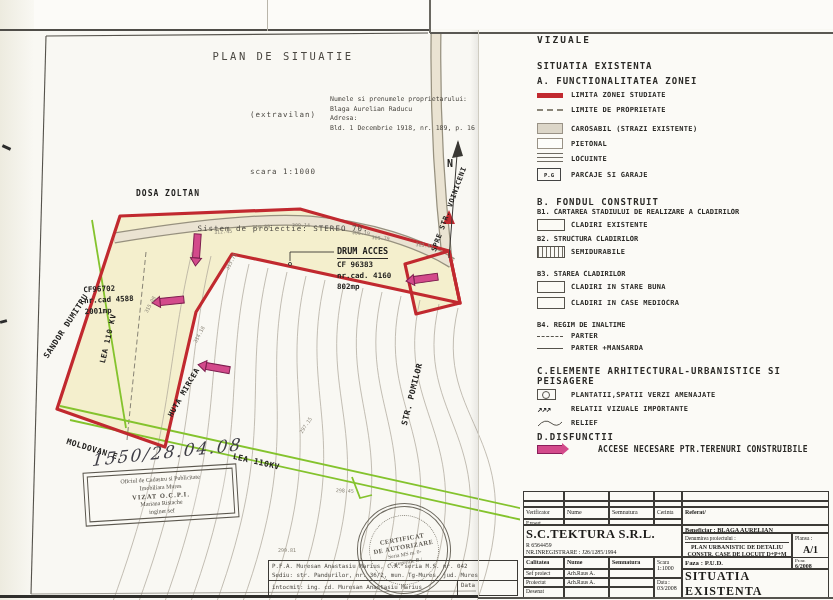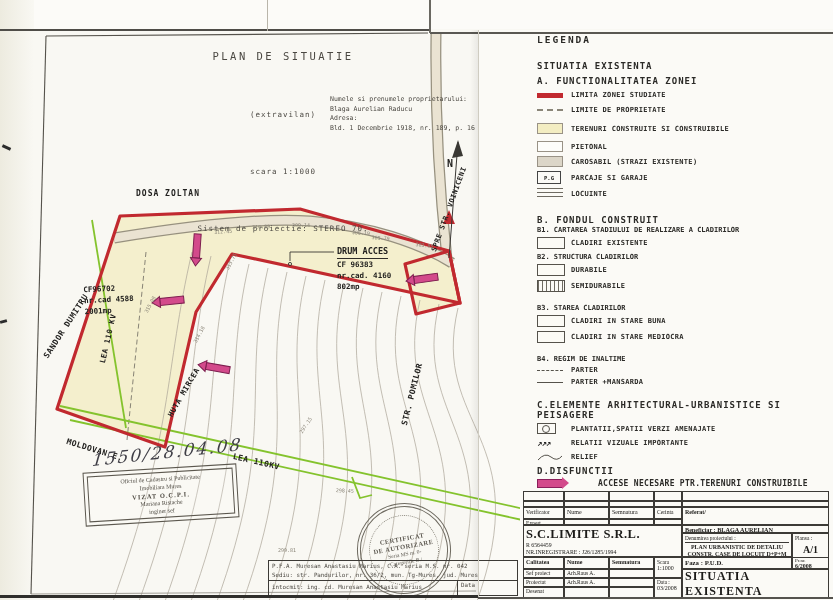--- a/index.html
+++ b/index.html
@@ -246,100 +246,88 @@
   <div class="abs author-box">
     <div>P.F.A. Muresan Anastasiu Marius, C.A. seria M.S. nr. 042</div>
     <div>Sediu: str. Pandurilor, nr. 36/2, mun. Tg-Mures, jud. Mures</div>
   </div>
   <div class="abs author-box2">
     <div class="l">intocmit: ing. cd. Muresan Anastasiu Marius</div>
     <div class="r">Data</div>
   </div>
 
   <div class="abs legend">
-    <div class="lg-title">LEGENDA</div>
+    <div class="lg-title">VIZUALE</div>
     <div class="lg-h1">SITUATIA EXISTENTA</div>
     <div class="lg-h1">A. FUNCTIONALITATEA ZONEI</div>
 
     <div class="lg-row mb7">
       <span class="sw">
           <span class="sw-red"></span>
         </span>
       <span class="lg-label">LIMITA ZONEI STUDIATE</span>
     </div>
     <div class="lg-row mb9">
       <span class="sw">
           <span class="sw-dash"></span>
         </span>
       <span class="lg-label">LIMITE DE PROPRIETATE</span>
     </div>
-    <div class="lg-row mb7">
-      <span class="sw">
-          <span class="sw-area sw-yellow"></span>
-        </span>
-      <span class="lg-label">TERENURI CONSTRUITE SI CONSTRUIBILE</span>
+    <div class="lg-row">
+      <span class="sw">
+          <span class="sw-area sw-gray"></span>
+        </span>
+      <span class="lg-label">CAROSABIL (STRAZI EXISTENTE)</span>
     </div>
     <div class="lg-row">
       <span class="sw">
           <span class="sw-area sw-white"></span>
         </span>
       <span class="lg-label">PIETONAL</span>
     </div>
     <div class="lg-row">
       <span class="sw">
-          <span class="sw-area sw-gray"></span>
-        </span>
-      <span class="lg-label">CAROSABIL (STRAZI EXISTENTE)</span>
+          <span class="sw-hlines"></span>
+        </span>
+      <span class="lg-label">LOCUINTE</span>
     </div>
     <div class="lg-row">
       <span class="sw">
           <span class="sw-pg">P.G</span>
         </span>
       <span class="lg-label">PARCAJE SI GARAJE</span>
-    </div>
-    <div class="lg-row">
-      <span class="sw">
-          <span class="sw-hlines"></span>
-        </span>
-      <span class="lg-label">LOCUINTE</span>
     </div>
 
     <div class="lg-h1 mt16 mb1">B. FONDUL CONSTRUIT</div>
     <div class="lg-hsub">B1. CARTAREA STADIULUI DE REALIZARE A CLADIRILOR</div>
     <div class="lg-row">
       <span class="sw">
           <span class="sw-box"></span>
         </span>
       <span class="lg-label">CLADIRI EXISTENTE</span>
     </div>
     <div class="lg-hsub">B2. STRUCTURA CLADIRILOR</div>
+    <div class="lg-row mb12">
+      <span class="sw">
+          <span class="sw-vhatch"></span>
+        </span>
+      <span class="lg-label">SEMIDURABILE</span>
+    </div>
+    <div class="lg-hsub">B3. STAREA CLADIRILOR</div>
     <div class="lg-row">
       <span class="sw">
           <span class="sw-box"></span>
         </span>
-      <span class="lg-label">DURABILE</span>
+      <span class="lg-label">CLADIRI IN STARE BUNA</span>
     </div>
     <div class="lg-row mb12">
       <span class="sw">
-          <span class="sw-vhatch"></span>
-        </span>
-      <span class="lg-label">SEMIDURABILE</span>
-    </div>
-    <div class="lg-hsub">B3. STAREA CLADIRILOR</div>
-    <div class="lg-row">
-      <span class="sw">
           <span class="sw-box"></span>
         </span>
-      <span class="lg-label">CLADIRI IN STARE BUNA</span>
-    </div>
-    <div class="lg-row mb12">
-      <span class="sw">
-          <span class="sw-box"></span>
-        </span>
-      <span class="lg-label">CLADIRI IN STARE MEDIOCRA</span>
+      <span class="lg-label">CLADIRI IN CASE MEDIOCRA</span>
     </div>
     <div class="lg-hsub">B4. REGIM DE INALTIME</div>
     <div class="lg-row">
       <span class="sw">
           <span class="sw-dashline"></span>
         </span>
       <span class="lg-label">PARTER</span>
     </div>
     <div class="lg-row">
       <span class="sw">
@@ -397,21 +385,21 @@
     <div class="cell" style="left:41px;top:16px;width:45px;height:12px;">Nume</div>
     <div class="cell" style="left:86px;top:16px;width:45px;height:12px;">Semnatura</div>
     <div class="cell" style="left:131px;top:16px;width:28px;height:12px;font-size:5.6px;">Cerinta</div>
     <div class="cell b" style="left:159px;top:16px;width:147px;height:18px;">Referat/</div>
     <div class="cell" style="left:0;top:28px;width:41px;height:6px;font-size:5.6px;padding-top:0;">Expert</div>
     <div class="cell" style="left:41px;top:28px;width:45px;height:6px;"></div>
     <div class="cell" style="left:86px;top:28px;width:45px;height:6px;"></div>
     <div class="cell" style="left:131px;top:28px;width:28px;height:6px;"></div>
 
     <div class="cell" style="left:0;top:34px;width:159px;height:32px;">
-      <div class="company-name">S.C.LIMITE S.R.L.</div>
+      <div class="company-name">S.C.TEKTURA S.R.L.</div>
       <div class="company-sub">R 6564459</div>
       <div class="company-sub">NR.INREGISTRARE : J26/1285/1994</div>
     </div>
     <div class="cell b" style="left:159px;top:34px;width:147px;height:8px;font-size:6.2px;padding-top:0;">Beneficiar : BLAGA AURELIAN</div>
     <div class="cell" style="left:159px;top:42px;width:110px;height:24px;">
       <div style="font-size:5.3px;">Denumirea proiectului :</div>
       <div class="proj-lines">
         <div>PLAN URBANISTIC DE DETALIU</div>
         <div>CONSTR. CASE DE LOCUIT D+P+M</div>
 

